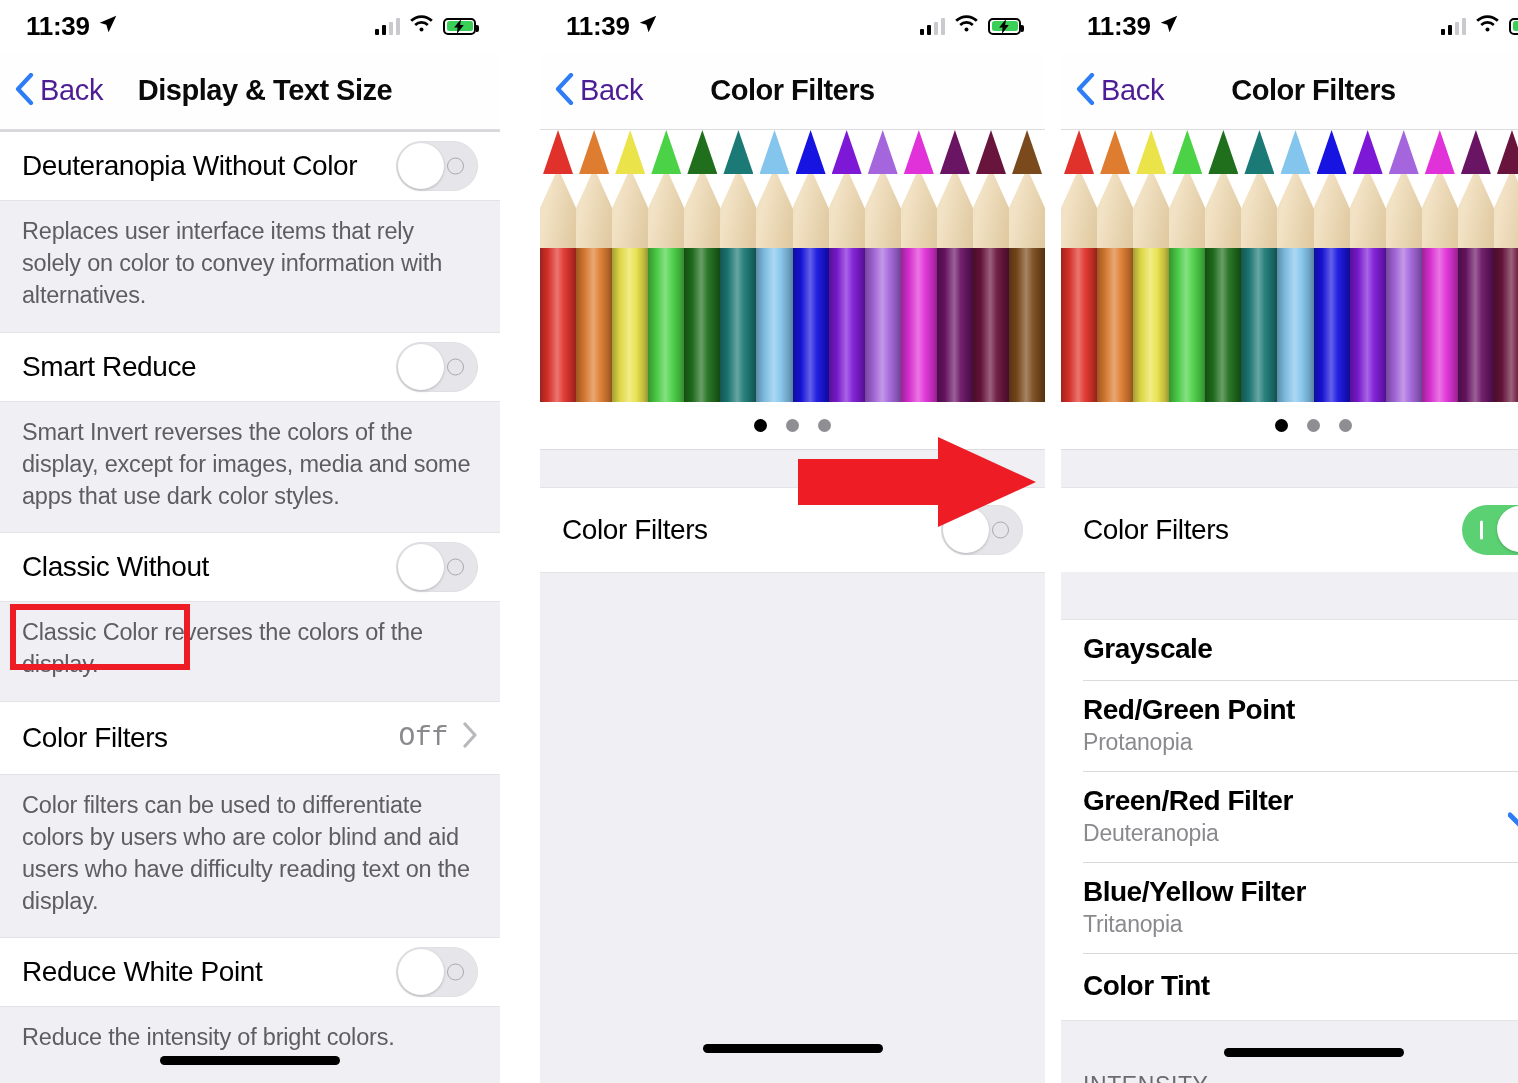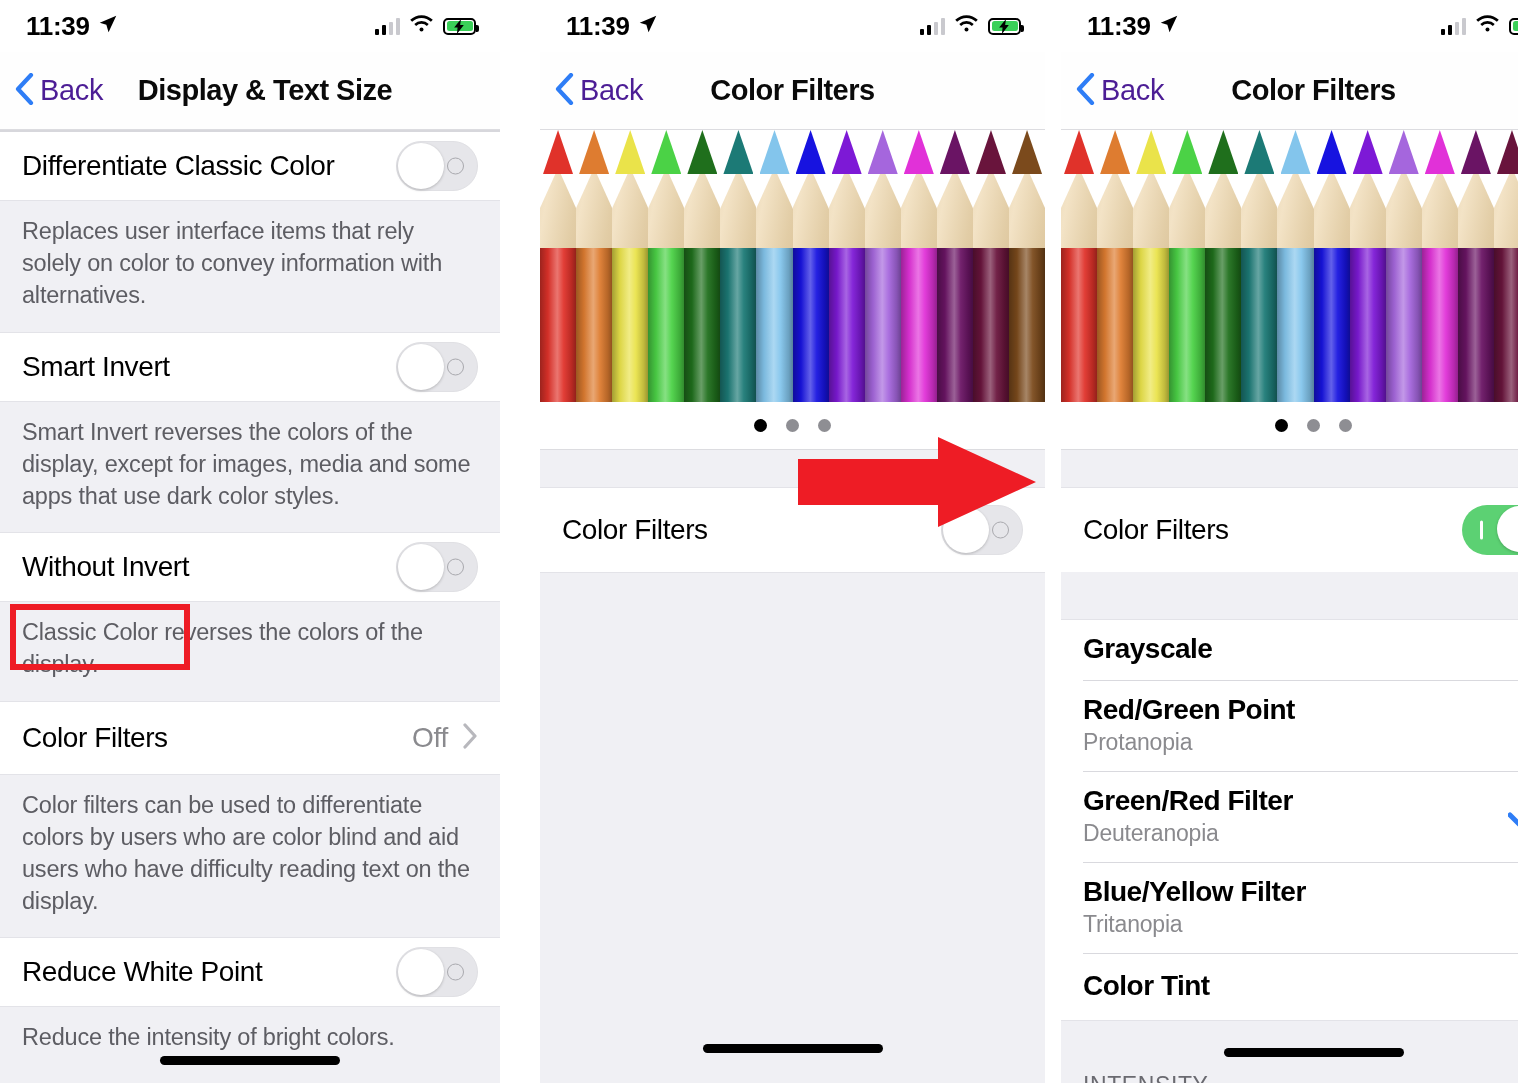--- a/index.html
+++ b/index.html
@@ -92,21 +92,21 @@
     min-height: 68px;
     display: flex; align-items: center;
     padding: 0 22px 0 22px;
     position: relative;
   }
   .row-label {
     font-size: 28px; color: #000; font-weight: 400;
     letter-spacing: -0.4px;
   }
   .row-right {
-    margin-left: auto; display: flex; align-items: center; gap: 14px;
+    margin-left: auto; display: flex; align-items: center; gap: 14px; font-family: Liberation Mono, monospace;
   }
   .row-value { font-size: 28px; color: #8a8a8e; letter-spacing: -0.3px; }
   .footer-note {
     background: #f0f0f4;
     padding: 14px 22px 20px 22px;
     font-size: 23.5px; line-height: 1.37;
     color: #5d5d63;
     letter-spacing: -0.2px;
     border-top: 1px solid #e3e3e8;
     border-bottom: 1px solid #e3e3e8;
@@ -263,43 +263,43 @@
             </svg>
         </span>
         <span class="back-label">Back</span>
       </div>
       <div class="nav-title">Display &amp; Text Size</div>
     </div>
 
     <div class="sep-top"></div>
 
     <div class="row">
-      <span class="row-label">Differentiate Classic Color</span>
+      <span class="row-label">Deuteranopia Without Color</span>
       <span class="row-right">
         <span class="toggle off">
           <span class="knob"></span>
           <span class="mark"></span>
         </span>
       </span>
     </div>
     <div class="footer-note">Replaces user interface items that rely solely on color to convey information with alternatives.</div>
 
     <div class="row">
-      <span class="row-label">Smart Invert</span>
+      <span class="row-label">Smart Reduce</span>
       <span class="row-right">
         <span class="toggle off">
           <span class="knob"></span>
           <span class="mark"></span>
         </span>
       </span>
     </div>
     <div class="footer-note">Smart Invert reverses the colors of the display, except for images, media and some apps that use dark color styles.</div>
 
     <div class="row">
-      <span class="row-label">Without Invert</span>
+      <span class="row-label">Classic Without</span>
       <span class="row-right">
         <span class="toggle off">
           <span class="knob"></span>
           <span class="mark"></span>
         </span>
       </span>
     </div>
     <div class="footer-note">Classic Color reverses the colors of the display.</div>
 
     <div class="row" style="min-height:72px">

